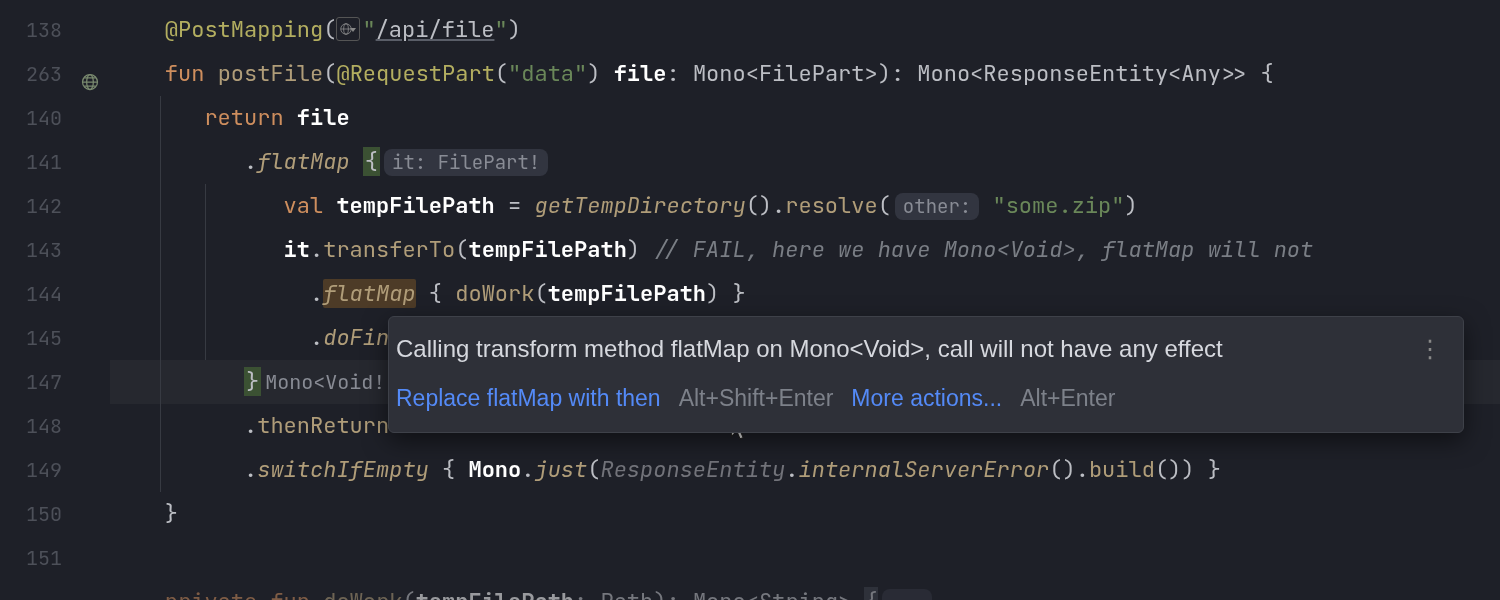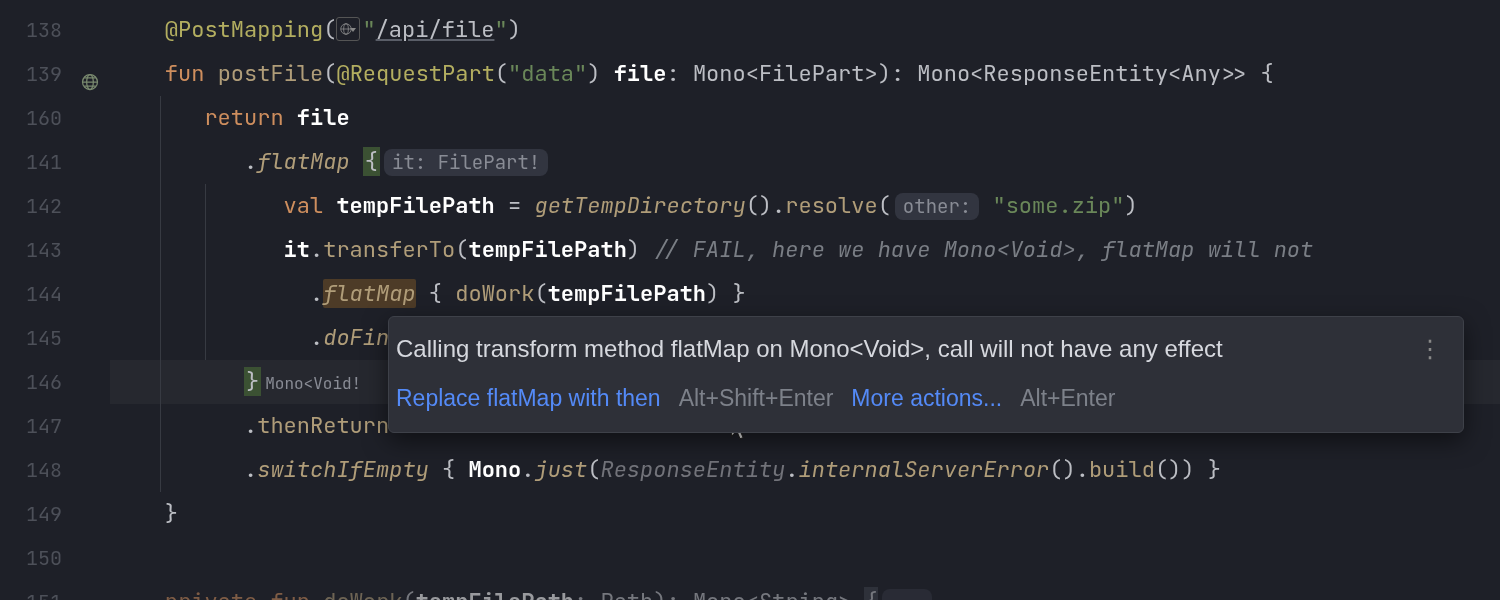--- a/index.html
+++ b/index.html
@@ -86,21 +86,21 @@
     .tok-warn { color: #b09d79; font-style: italic; background: #4d3b27; border-radius: 2px; }
     .tok-url { color: #bcbec4; text-decoration: underline; text-decoration-color: #5a5e68; }
     .inlay {
       background: #323540;
       color: #898c95;
       font-size: 19px;
       padding: 1px 8px;
       border-radius: 8px;
       margin-left: 4px;
     }
-    .inlay-nobox { color: #898c95; font-size: 16px; margin: 4px 4px; }
+    .inlay-nobox { color: #898c95; font-size: 20px; margin: 4px 4px; }
     .lambda-brace {
       background: #3b5133;
       padding: 0 2px;
     }
     .paren-match { background: #3c3f4a; }
     .globe-inline {
       display: inline-block;
       width: 24px; height: 24px;
       vertical-align: -4px;
       border: 1px solid #555;
@@ -156,42 +156,35 @@
       stroke: #222;
       stroke-width: 1;
     }
   </style>
 </head>
 <body>
 
 <div class="editor">
   <div class="gutter">
     <div class="line-number"><span>138</span></div>
-    <div class="line-number"><span>139</span>
+    <div class="line-number"><span>263</span>
       <span class="gutter-icon">
         <svg class="globe-icon-svg" viewBox="0 0 24 24">
             <circle cx="12" cy="12" r="9"></circle>
             <ellipse cx="12" cy="12" rx="4" ry="9"></ellipse>
             <path d="M3 12h18M5 7h14M5 17h14"></path>
           </svg>
       </span>
     </div>
-    <div class="line-number"><span>160</span></div>
+    <div class="line-number"><span>140</span></div>
     <div class="line-number"><span>141</span></div>
     <div class="line-number"><span>142</span></div>
     <div class="line-number"><span>143</span></div>
     <div class="line-number"><span>144</span></div>
     <div class="line-number"><span>145</span></div>
-    <div class="line-number"><span>146</span>
-      <span class="gutter-icon" style="right:-36px;">
-        <svg class="bulb-icon-svg" viewBox="0 0 24 24">
-            <path d="M12 2C8 2 5 5 5 9c0 2.5 1.5 4.5 3 5.5V17h8v-2.5c1.5-1 3-3 3-5.5 0-4-3-7-7-7zM9 19h6v1H9zm1 2h4v1h-4z"></path>
-          </svg>
-      </span>
-    </div>
     <div class="line-number"><span>147</span></div>
     <div class="line-number"><span>148</span></div>
     <div class="line-number"><span>149</span></div>
     <div class="line-number"><span>150</span></div>
     <div class="line-number"><span>151</span>
       <span class="expand-icon" style="top:16px;">
         
       </span>
     </div>
   </div>

